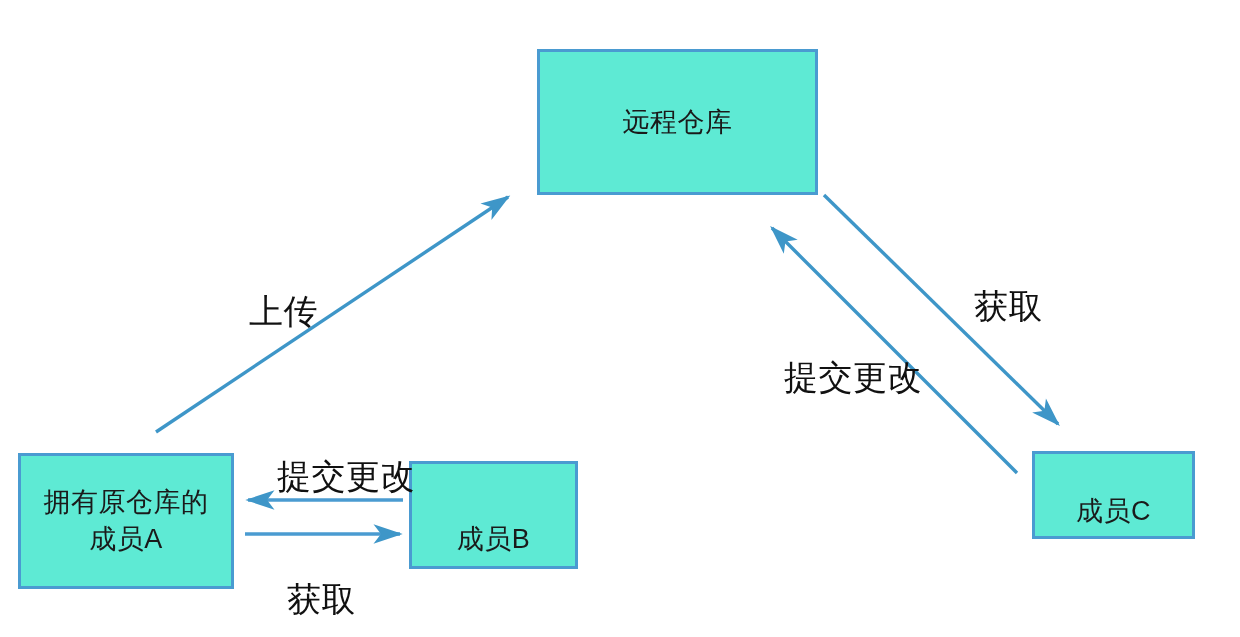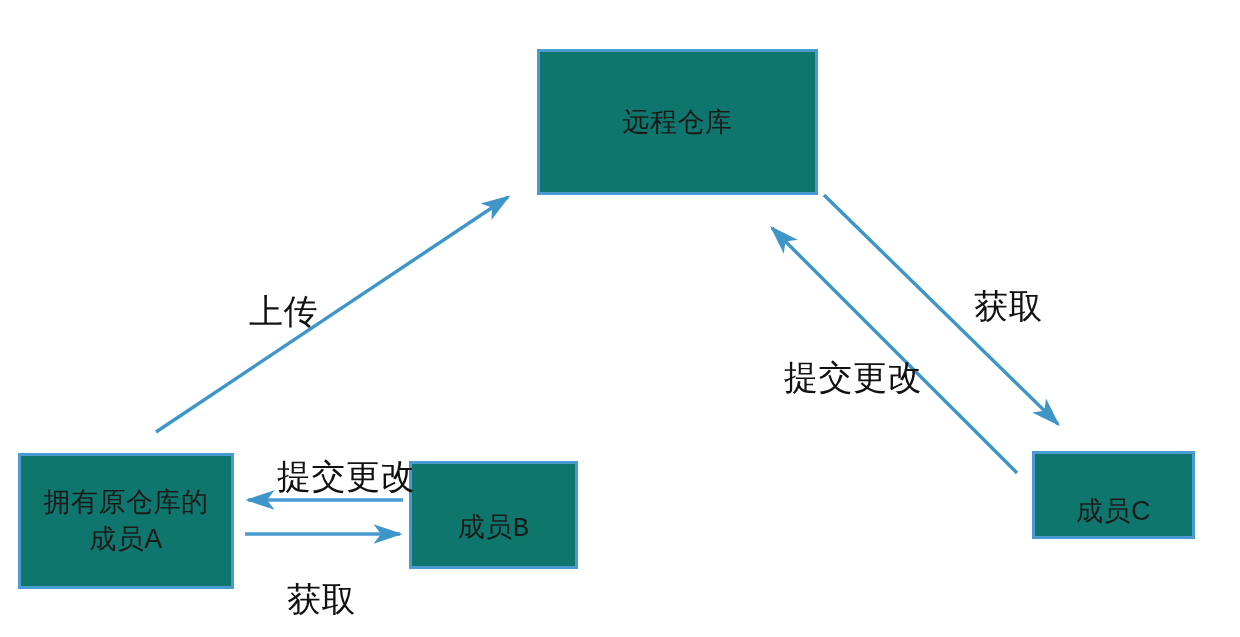--- a/index.html
+++ b/index.html
@@ -21,21 +21,21 @@
     position: absolute;
     left: 0;
     top: 0;
     width: 1240px;
     height: 637px;
     pointer-events: none;
   }
   .node {
     position: absolute;
     box-sizing: border-box;
-    background: #0f766e;
+    background: #5eead4;
     border: 3px solid #4a9bd1;
     display: flex;
     align-items: center;
     justify-content: center;
   }
   .node-label {
     color: #1a1a1a;
     font-size: 27px;
     line-height: 1.36;
     text-align: center;
@@ -43,21 +43,21 @@
     letter-spacing: 0.5px;
   }
   
   #node-remote   { left: 537px; top: 49px;  width: 281px; height: 146px; }
   #node-member-a { left: 18px;  top: 453px; width: 216px; height: 136px; }
   #node-member-b { left: 409px; top: 461px; width: 169px; height: 108px; }
   #node-member-c { left: 1032px;top: 451px; width: 163px; height: 88px; }
 
   
   #node-member-b, #node-member-c { align-items: flex-end; }
-  #node-member-b .node-label { padding-bottom: 18px; font-family: Liberation Mono, monospace; }
+  #node-member-b .node-label { padding-bottom: 8px; }
   #node-member-c .node-label { padding-bottom: 6px; }
 
   .edge-label {
     position: absolute;
     color: #111111;
     font-size: 34px;
     line-height: 1;
     white-space: nowrap;
     letter-spacing: 0.5px;
   }

